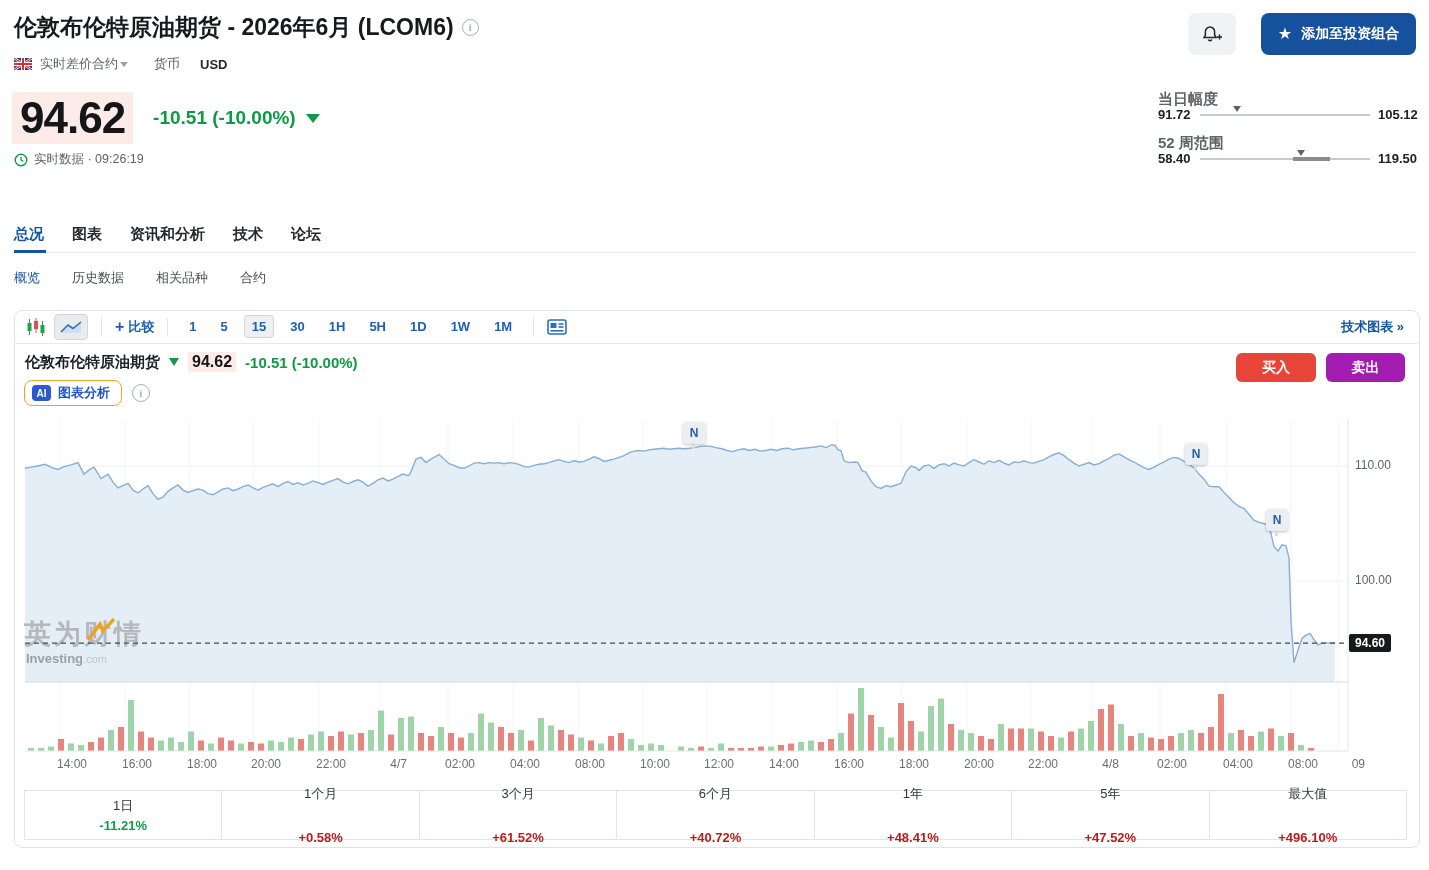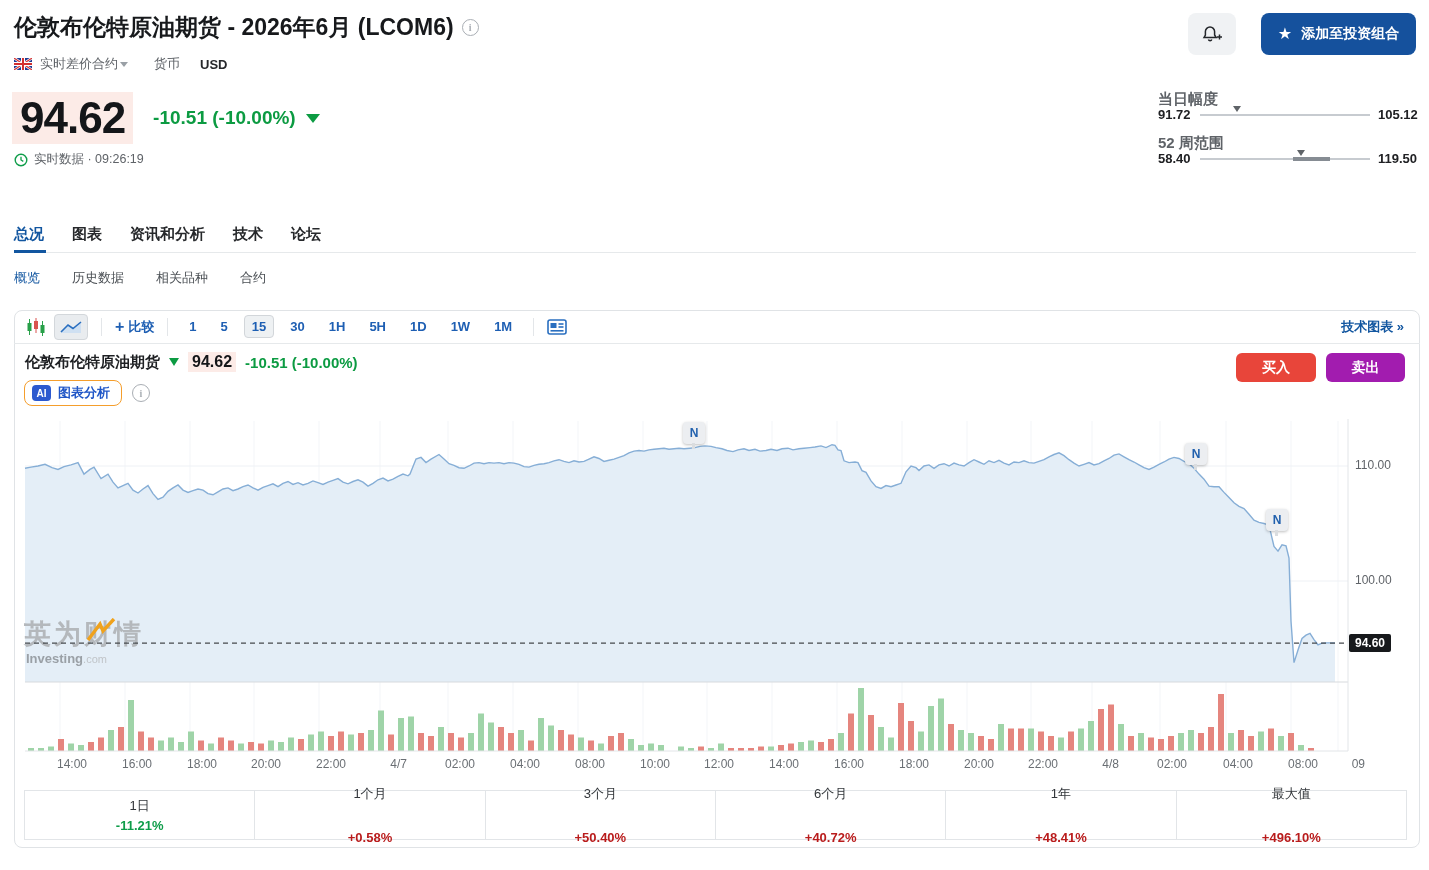--- a/index.html
+++ b/index.html
@@ -450,29 +450,33 @@
       <div class="perf-cell">
         <div class="perf-label">1日</div>
         <div class="perf-value neg">-11.21%</div>
       </div>
       <div class="perf-cell">
         <div class="perf-label">1个月</div>
         <div class="perf-value pos">+0.58%</div>
       </div>
       <div class="perf-cell">
         <div class="perf-label">3个月</div>
-        <div class="perf-value pos">+50.40%</div>
+        <div class="perf-value pos">+61.52%</div>
       </div>
       <div class="perf-cell">
         <div class="perf-label">6个月</div>
         <div class="perf-value pos">+40.72%</div>
       </div>
       <div class="perf-cell">
         <div class="perf-label">1年</div>
         <div class="perf-value pos">+48.41%</div>
       </div>
       <div class="perf-cell">
+        <div class="perf-label">5年</div>
+        <div class="perf-value pos">+47.52%</div>
+      </div>
+      <div class="perf-cell">
         <div class="perf-label">最大值</div>
         <div class="perf-value pos">+496.10%</div>
       </div>
     </div>
 
 </div>
 
 </body></html>

